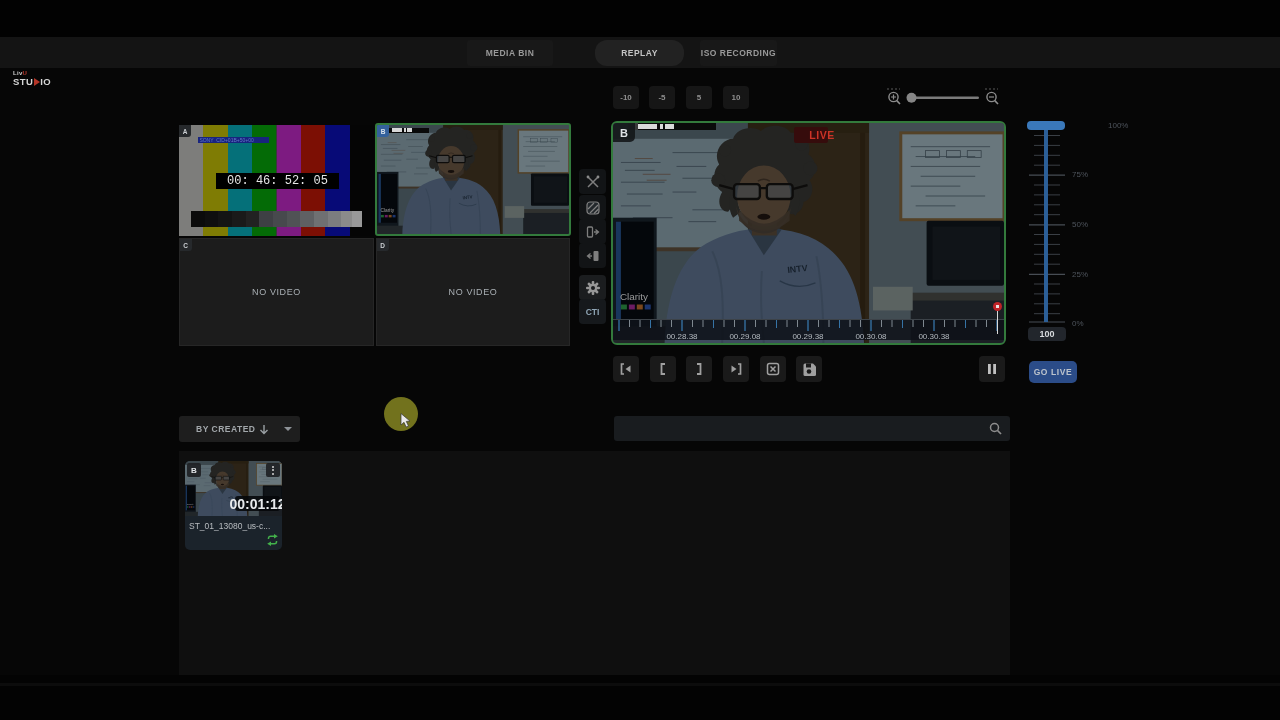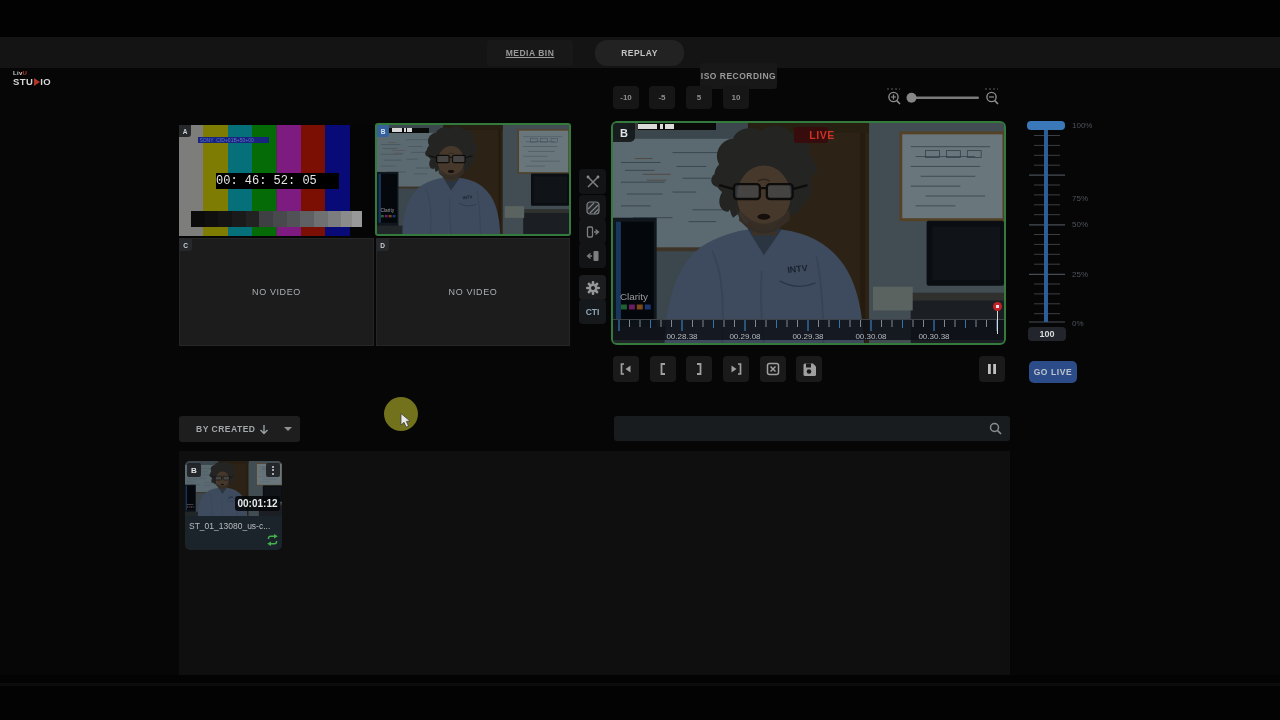--- a/index.html
+++ b/index.html
@@ -65,23 +65,23 @@
 </style>
 </head>
 <body>
 <div id="stage">
   <div id="topstrip" class="abs"></div>
   <div id="nav" class="abs">
     <div id="logo" class="abs">
       <div class="l1">Liv<b>U</b></div>
       <div class="l2">STU<span class="tri"></span>IO</div>
     </div>
-    <div class="tab" style="left:487px;width:86px;text-decoration:underline;">MEDIA BIN</div>
+    <div class="tab" style="left:467px;width:86px;">MEDIA BIN</div>
     <div class="tab active" style="left:595px;width:89px;border-radius:12px;">REPLAY</div>
-    <div class="tab" style="left:700px;width:77px;margin-top:23px;">ISO RECORDING</div>
+    <div class="tab" style="left:700px;width:77px;">ISO RECORDING</div>
   </div>
 
   <div class="sbtn" style="left:613px;top:86px;text-align:right;">-10</div>
   <div class="sbtn" style="left:649px;top:86px;">-5</div>
   <div class="sbtn" style="left:686px;top:86px;">5</div>
   <div class="sbtn" style="left:723px;top:86px;">10</div>
 
   <svg class="abs" style="left:885px;top:86px;" width="122" height="24" viewBox="0 0 122 24">
     <path d="M2 3h13" stroke="#5a5a5a" stroke-width="1" stroke-dasharray="2 2" fill="none"></path>
     <path d="M100 3h13" stroke="#5a5a5a" stroke-width="1" stroke-dasharray="2 2" fill="none"></path>
@@ -94,21 +94,21 @@
     <path d="M109.8 14.6 L113 18" stroke="#8d8d8d" stroke-width="1.6"></path>
     <path d="M104 11h5" stroke="#8d8d8d" stroke-width="1.2"></path>
   </svg>
 
   <div class="cell" style="left:179px;top:125px;width:195px;height:111px;">
     <div class="abs" style="left:0;top:0;width:195px;height:111px;
       background:linear-gradient(90deg,#7d7d7b 0 12.5%,#7f7c04 0 25%,#057079 0 37.5%,#046b06 0 49.6%,#3a3a3a 0 50.4%,#7d1b81 0 62.5%,#7c0f04 0 75%,#070a77 0 87.6%,#050505 0 100%);"></div>
     <div class="abs" style="left:19px;top:12px;width:71px;height:6px;background:#18247e;overflow:hidden;
       color:#6079c8;font-size:5px;line-height:6px;white-space:nowrap;">&nbsp;SONY&nbsp; CID+01B+50+00</div>
     <div class="abs" style="left:37px;top:48px;width:123px;height:16px;background:#000;color:#e6e6e6;
-      font-family:'Liberation Mono',monospace;font-size:12px;line-height:16px;">00: 46: 52: 05</div>
+      font-family:'Liberation Mono',monospace;font-size:12px;text-align:center;line-height:16px;">00: 46: 52: 05</div>
     <div class="abs" style="left:12px;top:86px;width:171px;height:16px;
       background:linear-gradient(90deg,#0b0b0b 0 8%,#0f0f0f 0 16%,#141414 0 24%,#1a1a1a 0 32%,#222222 0 40%,#3e4044 0 48%,#47494d 0 56%,#505255 0 64%,#5f6063 0 72%,#6f7072 0 80%,#7c7d7f 0 88%,#8b8b8b 0 94%,#999999 0 100%);"></div>
     <div class="clabel">A</div>
   </div>
 
   <div id="cellB" class="cell abs">
     <svg width="192" height="109" viewBox="0 0 394 223" preserveAspectRatio="none">
         <use href="#cam"></use>
       </svg>
     <div class="abs" style="left:10px;top:3px;width:42px;height:5px;background:#0a0a0a;">
@@ -241,22 +241,22 @@
   <svg class="abs" style="left:1025px;top:120px;" width="44" height="210" viewBox="0 0 44 210">
     <g stroke="#3a3f45" stroke-width="1">
       <path d="M9 15.5h26M9 25.4h26M9 35.3h26M9 45.2h26M9 65h26M9 74.9h26M9 84.8h26M9 94.7h26M9 114.5h26M9 124.4h26M9 134.3h26M9 144.2h26M9 164h26M9 173.9h26M9 183.8h26M9 193.7h26"></path>
     </g>
     <g stroke="#474d54" stroke-width="1.2">
       <path d="M4 5.8h36M4 55.1h36M4 104.8h36M4 154.3h36M4 202h36"></path>
     </g>
   </svg>
   <div id="volrail" class="abs"></div>
   <div id="volhandle" class="abs"></div>
-  <div class="vlab" style="top:121px;">100%</div>
-  <div class="vlab" style="top:170px;margin-top:24px;">75%</div>
+  <div class="vlab" style="top:121px;margin-left:36px;">100%</div>
+  <div class="vlab" style="top:170px;">75%</div>
   <div class="vlab" style="top:220px;">50%</div>
   <div class="vlab" style="top:270px;">25%</div>
   <div class="vlab" style="top:319px;">0%</div>
   <div id="volval" class="abs">100</div>
   <div id="golive" class="abs">GO LIVE</div>
 
   <div id="byc" class="abs">
     <span style="margin-left:17px;">BY CREATED</span>
     <svg width="10" height="11" viewBox="0 0 10 11" style="margin-left:4px;">
         <path d="M5 1v8M1.5 6 L5 9.5 L8.5 6" stroke="#9aa0a4" stroke-width="1.4" fill="none"></path>
@@ -277,21 +277,21 @@
       </svg>
     <div class="abs" style="left:2px;top:2px;width:14px;height:14px;background:rgba(30,33,36,.92);border-radius:2px;
       color:#e2e5e8;font-size:8px;font-weight:bold;display:flex;align-items:center;justify-content:center;">B</div>
     <div class="abs" style="left:81px;top:2px;width:14px;height:14px;background:rgba(30,33,36,.92);border-radius:2px;
       display:flex;flex-direction:column;align-items:center;justify-content:center;gap:1.5px;">
       <span style="width:2px;height:2px;background:#d5d5d5;border-radius:50%;"></span>
       <span style="width:2px;height:2px;background:#d5d5d5;border-radius:50%;"></span>
       <span style="width:2px;height:2px;background:#d5d5d5;border-radius:50%;"></span>
     </div>
     <div class="abs" style="left:50px;top:35px;width:45px;height:15px;background:rgba(5,7,9,.88);border-radius:3px;
-      color:#e8eaec;font-size:10px;font-weight:bold;display:flex;align-items:center;justify-content:center;">00:01:12</div>
+      color:#e8eaec;font-size:14px;font-weight:bold;display:flex;align-items:center;justify-content:center;">00:01:12</div>
     <div class="abs" style="left:4px;top:60px;width:92px;color:#b8bcc0;font-size:8.5px;white-space:nowrap;overflow:hidden;">ST_01_13080_us-c...</div>
     <svg width="13" height="12" viewBox="0 0 13 12" style="position:absolute;left:81px;top:73px;">
       <path d="M2.5 5 V4.2 a2 2 0 0 1 2-2 h4.5 M10.5 7 v0.8 a2 2 0 0 1 -2 2 H4" stroke="#43b14b" stroke-width="1.5" fill="none"></path>
       <path d="M8 0 L11.8 2.3 L8 4.6z" fill="#43b14b"></path>
       <path d="M5 12 L1.2 9.7 L5 7.4z" fill="#43b14b"></path>
     </svg>
   </div>
 
   <div class="abs" style="left:384px;top:397px;width:34px;height:34px;border-radius:50%;background:#72721d;"></div>
   <svg class="abs" style="left:400px;top:413px;" width="12" height="15" viewBox="0 0 12 15">

